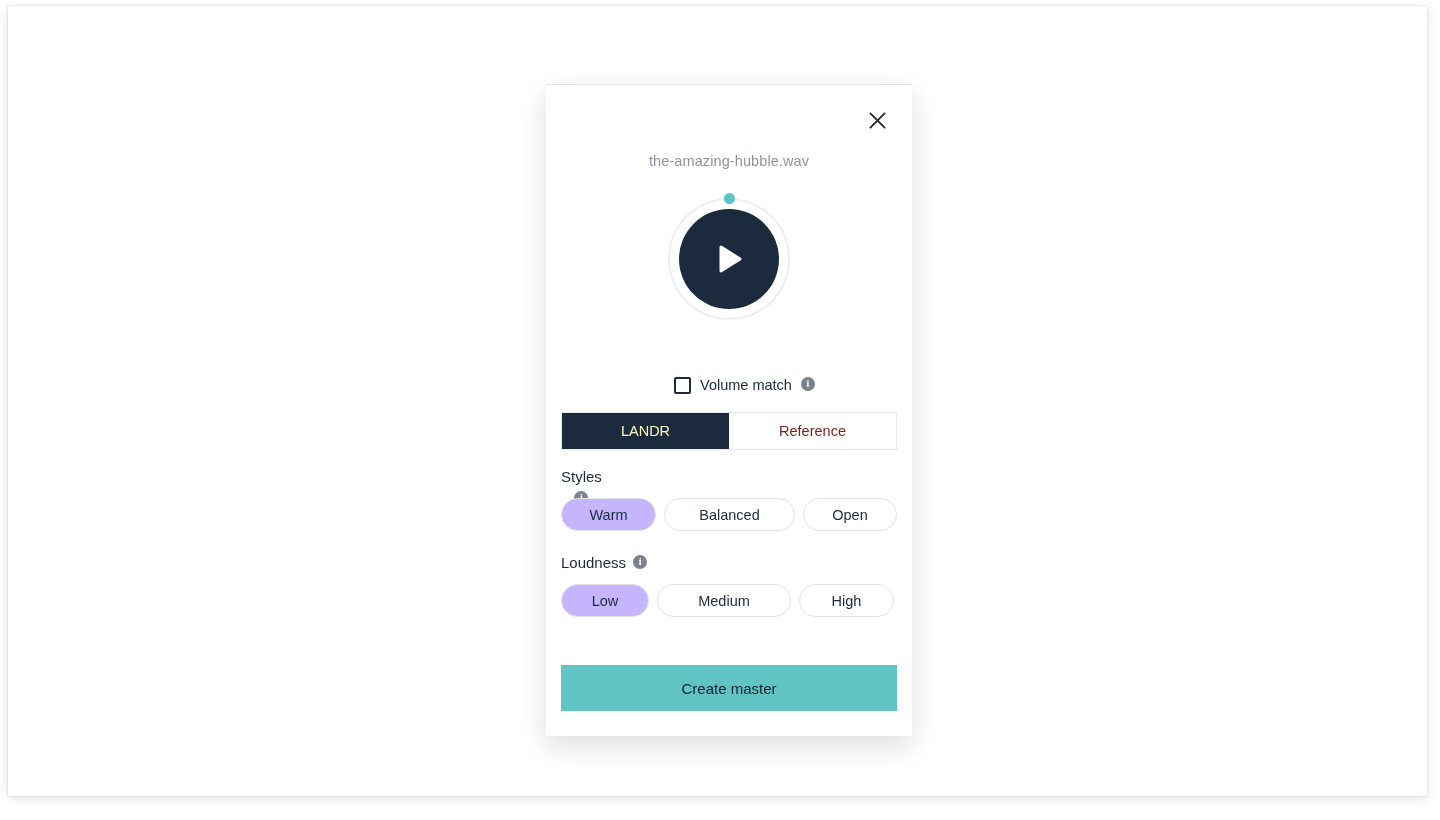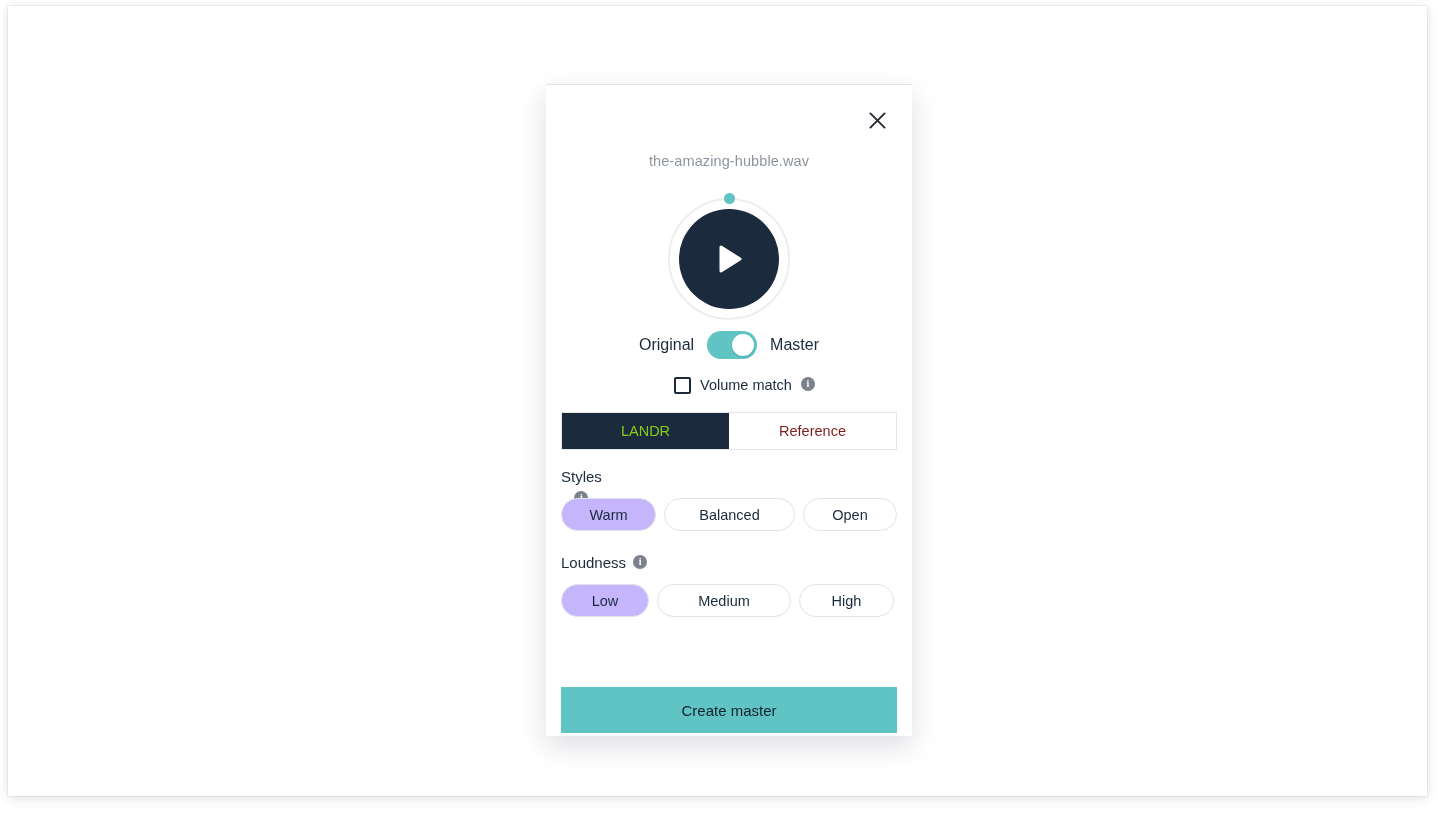--- a/index.html
+++ b/index.html
@@ -221,21 +221,21 @@
     justify-content: center;
     font-size: 14.5px;
     cursor: pointer;
     border: none;
     background: #ffffff;
     color: #7f1d1d;
     font-family: "Liberation Sans", sans-serif;
   }
   .tab.active {
     background: #1b2b3d;
-    color: #84cc16;
+    color: #fef9c3;
   }
 
   
   .section-label {
     position: absolute;
     left: 15px;
     font-size: 15px;
     color: #1b2b3d;
     display: flex;
     align-items: center;
@@ -277,21 +277,21 @@
   #styles-row .pill:nth-child(2) { width: 131px; }
   #styles-row .pill:nth-child(3) { width: 94px; }
   #loudness-row .pill:nth-child(1) { width: 88px; }
   #loudness-row .pill:nth-child(2) { width: 134px; }
   #loudness-row .pill:nth-child(3) { width: 95px; }
 
   
   .cta {
     position: absolute;
     left: 15px;
-    top: 602px;
+    top: 580px;
     width: 336px;
     height: 46px;
     background: #5fc4c3;
     border: none;
     color: #13212f;
     font-size: 15px;
     cursor: pointer;
     font-family: "Liberation Sans", sans-serif;
   }
 </style>
@@ -315,27 +315,20 @@
         <div class="progress-ring"></div>
         <div class="progress-dot"></div>
         <button class="play-circle">
           <svg width="26" height="28" viewBox="0 0 26 28">
             <path d="M3 2 L22 14 L3 26 Z" fill="#ffffff" stroke="#ffffff" stroke-width="3" stroke-linejoin="round"></path>
           </svg>
         </button>
       </div>
     </div>
 
-    <div class="ab-row">
-      <span class="ab-label">Original</span>
-      <button class="ab-switch">
-        <span class="knob"></span>
-      </button>
-      <span class="ab-label">Master</span>
-    </div>
 
     <div class="vm-row">
       <button class="vm-box"></button>
       <span class="vm-label">Volume match</span>
       <span class="info-icon">i</span>
     </div>
 
     <div class="tabs">
       <button class="tab active">LANDR</button>
       <button class="tab">Reference</button>

